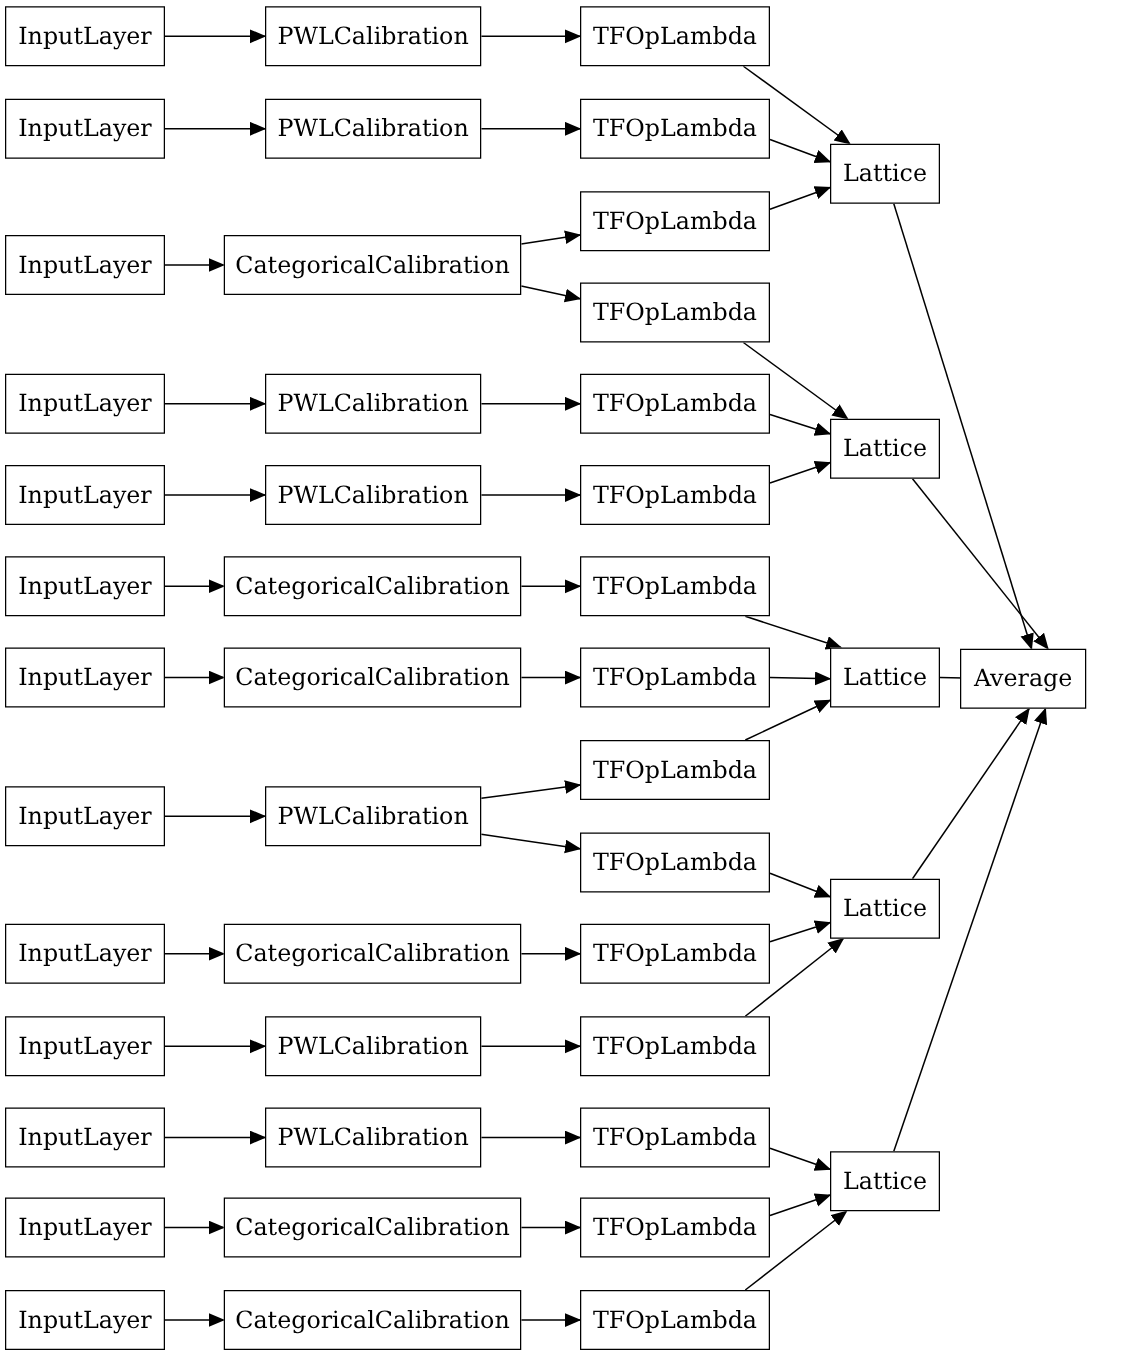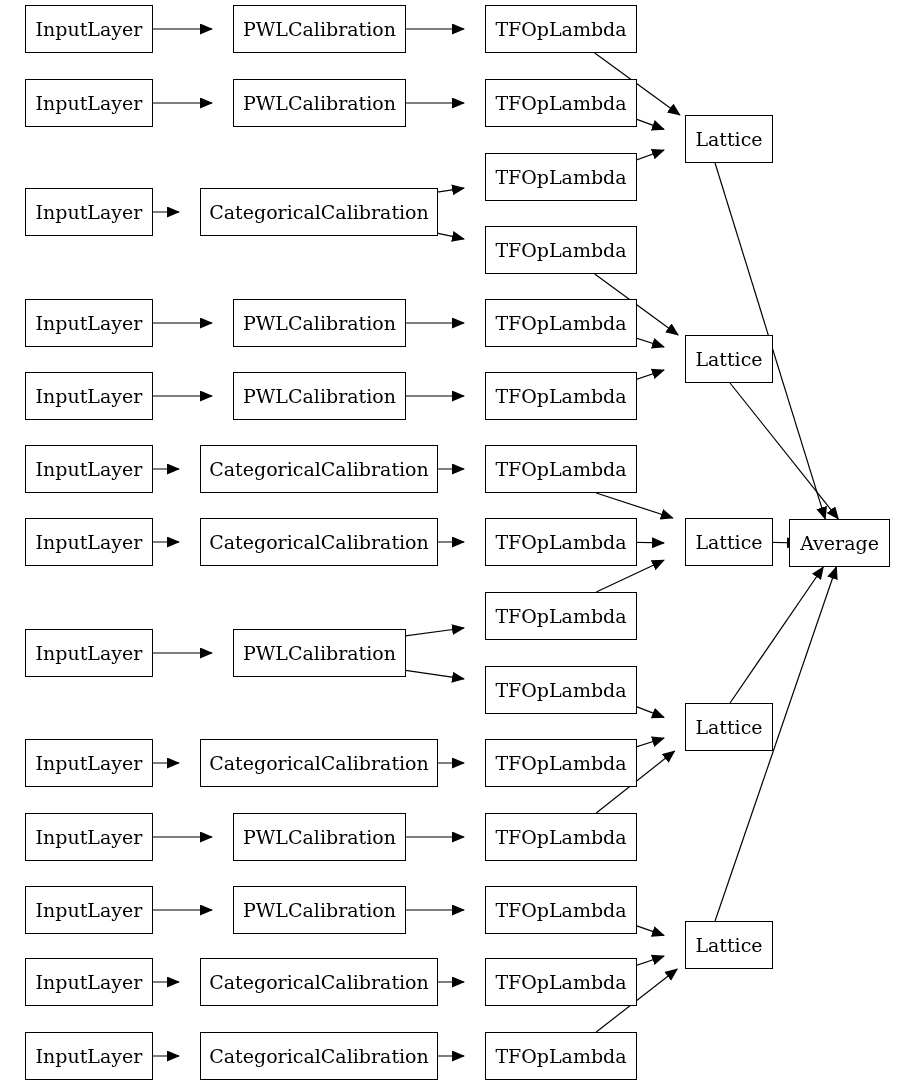--- a/index.html
+++ b/index.html
@@ -25,21 +25,20 @@
     position: absolute;
     box-sizing: border-box;
     border: 1px solid #000000;
     background: #ffffff;
     display: flex;
     align-items: center;
     justify-content: center;
     font-size: 19px;
     color: #000000;
     white-space: nowrap;
-    margin-left: 21px;
   }
 </style>
 </head>
 <body>
 
 <div id="stage" style="background: rgb(255, 255, 255);">
   <svg id="edges" width="905" height="1087" viewBox="0 0 905 1087">
     <defs>
       <marker id="arrowhead" markerUnits="userSpaceOnUse" markerWidth="14" markerHeight="12" refX="12" refY="5.5" orient="auto">
         <path d="M0,0 L13,5.5 L0,11 Z" fill="#000000"></path>

